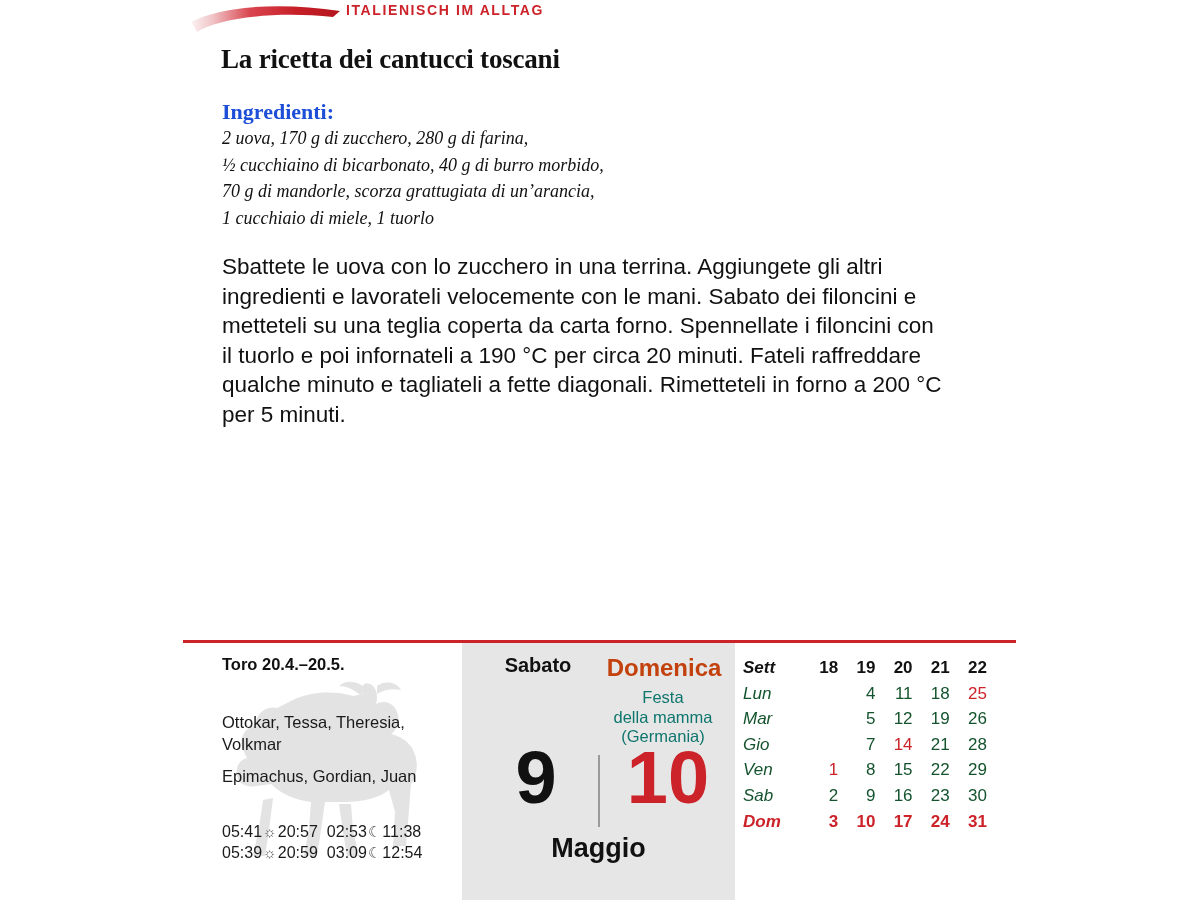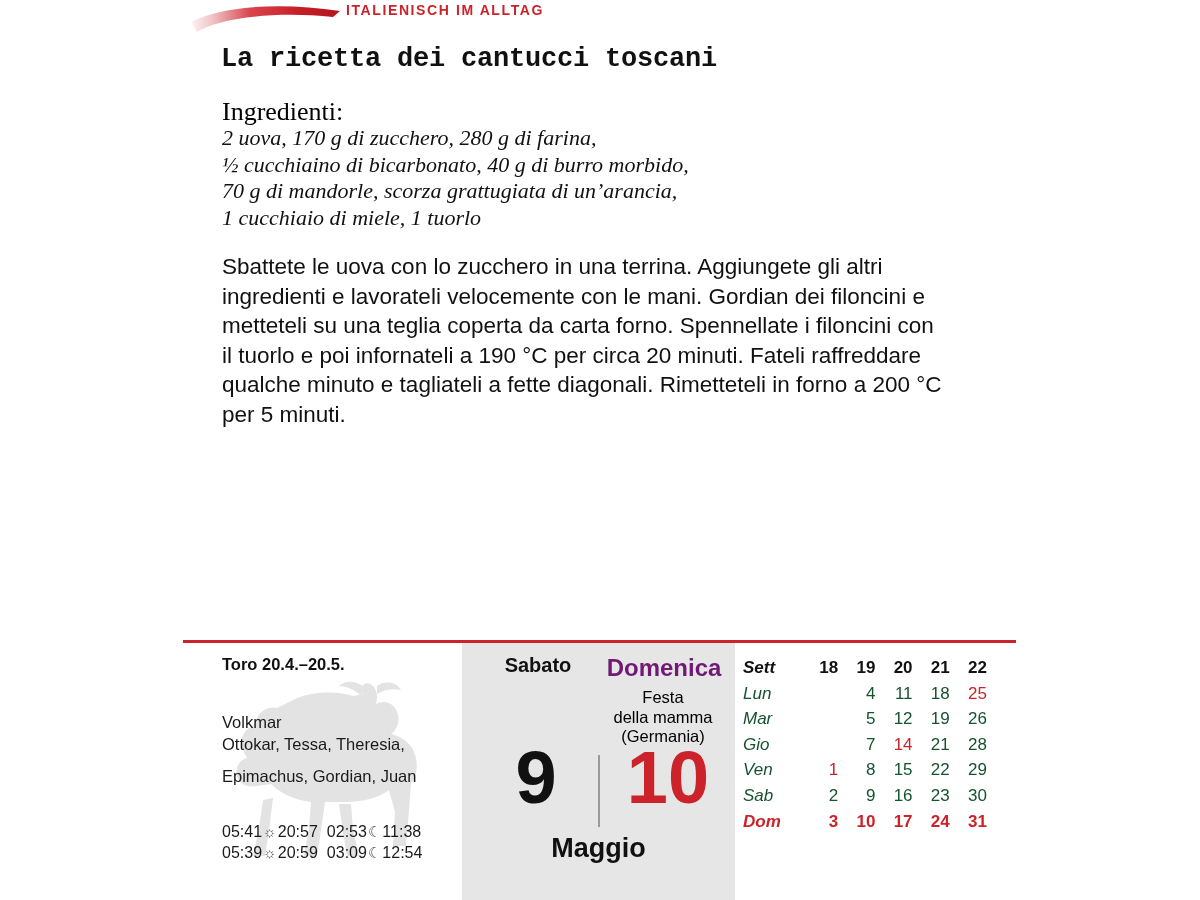--- a/index.html
+++ b/index.html
@@ -41,44 +41,44 @@
     letter-spacing: 1.6px;
     color: #cc2229;
     white-space: nowrap;
   }
 
   
   #recipe-title {
     position: absolute;
     left: 221px;
     top: 44px;
-    font-family: Liberation Mono, monospace;
+    font-family: Liberation Serif, serif;
     font-weight: bold;
     font-size: 27px;
     letter-spacing: -0.2px;
     color: #111111;
     white-space: nowrap;
   }
   #ingredients-block {
     position: absolute;
     left: 222px;
     top: 98px;
     width: 780px;
   }
   #ingredients-heading {
     font-family: "Liberation Serif", serif;
-    font-weight: normal;
-    font-size: 26px;
+    font-weight: bold;
+    font-size: 22px;
     line-height: 27px;
-    color: #000000;
+    color: #1d4ed8;
   }
   .ingredient-line {
     font-family: "Liberation Serif", serif;
     font-style: italic;
-    font-size: 22px;
+    font-size: 18px;
     line-height: 26.5px;
     color: #111111;
     white-space: nowrap;
   }
   #method-block {
     position: absolute;
     left: 222px;
     top: 252px;
     width: 765px;
   }
@@ -186,31 +186,31 @@
     color: #111111;
   }
   #weekday-sun {
     position: absolute;
     left: 141px;
     top: 11px;
     width: 122px;
     text-align: center;
     font-size: 24px;
     font-weight: bold;
-    color: #701a75;
+    color: #c2410c;
   }
   #holiday-note {
     position: absolute;
     left: 133px;
     top: 45px;
     width: 136px;
     text-align: center;
     font-size: 16.5px;
     line-height: 19.5px;
-    color: #000000;
+    color: #0f766e;
   }
   #day-divider {
     position: absolute;
     left: 136px;
     top: 112px;
     width: 2px;
     height: 72px;
     background: #9a9a9a;
   }
   #daynum-sat {
@@ -310,21 +310,21 @@
 <div id="ingredients-block">
   <div id="ingredients-heading">Ingredienti:</div>
   <div class="ingredient-line">2 uova, 170 g di zucchero, 280 g di farina,</div>
   <div class="ingredient-line">½ cucchiaino di bicarbonato, 40 g di burro morbido,</div>
   <div class="ingredient-line">70 g di mandorle, scorza grattugiata di un’arancia,</div>
   <div class="ingredient-line">1 cucchiaio di miele, 1 tuorlo</div>
 </div>
 
 <div id="method-block">
   <div class="method-line">Sbattete le uova con lo zucchero in una terrina. Aggiungete gli altri</div>
-  <div class="method-line">ingredienti e lavorateli velocemente con le mani. Gordian dei filoncini e</div>
+  <div class="method-line">ingredienti e lavorateli velocemente con le mani. Sabato dei filoncini e</div>
   <div class="method-line">metteteli su una teglia coperta da carta forno. Spennellate i filoncini con</div>
   <div class="method-line">il tuorlo e poi infornateli a 190 °C per circa 20 minuti. Fateli raffreddare</div>
   <div class="method-line">qualche minuto e tagliateli a fette diagonali. Rimetteteli in forno a 200 °C</div>
   <div class="method-line">per 5 minuti.</div>
 </div>
 
 <div id="cal-rule"></div>
 
 <div id="calendar">
 
@@ -343,22 +343,22 @@
         <path d="M60,120 L56,152 L52,178 L40,178 L46,150 L50,122 Z"></path>
         <path d="M126,126 L130,154 L134,178 L146,178 L140,152 L138,126 Z"></path>
         <path d="M152,10 C144,2 132,2 126,8 C134,8 142,12 148,18 Z"></path>
         <path d="M164,8 C172,2 184,4 188,12 C180,10 170,12 164,16 Z"></path>
       </g>
     </svg>
 
     <div id="zodiac-sign">Toro 20.4.–20.5.</div>
 
     <div id="names-block">
+      <div class="name-line">Ottokar, Tessa, Theresia,</div>
       <div class="name-line">Volkmar</div>
-      <div class="name-line">Ottokar, Tessa, Theresia,</div>
       <div class="name-line" id="names-saints">Epimachus, Gordian, Juan</div>
     </div>
 
     <div id="suntimes">
       <div class="suntime-row"><span>05:41</span><span class="glyph">☼</span><span>20:57</span><span class="gap"></span><span>02:53</span><span class="glyph">☾</span><span>11:38</span></div>
       <div class="suntime-row"><span>05:39</span><span class="glyph">☼</span><span>20:59</span><span class="gap"></span><span>03:09</span><span class="glyph">☾</span><span>12:54</span></div>
     </div>
   </div>
 
   <div id="date-panel">

